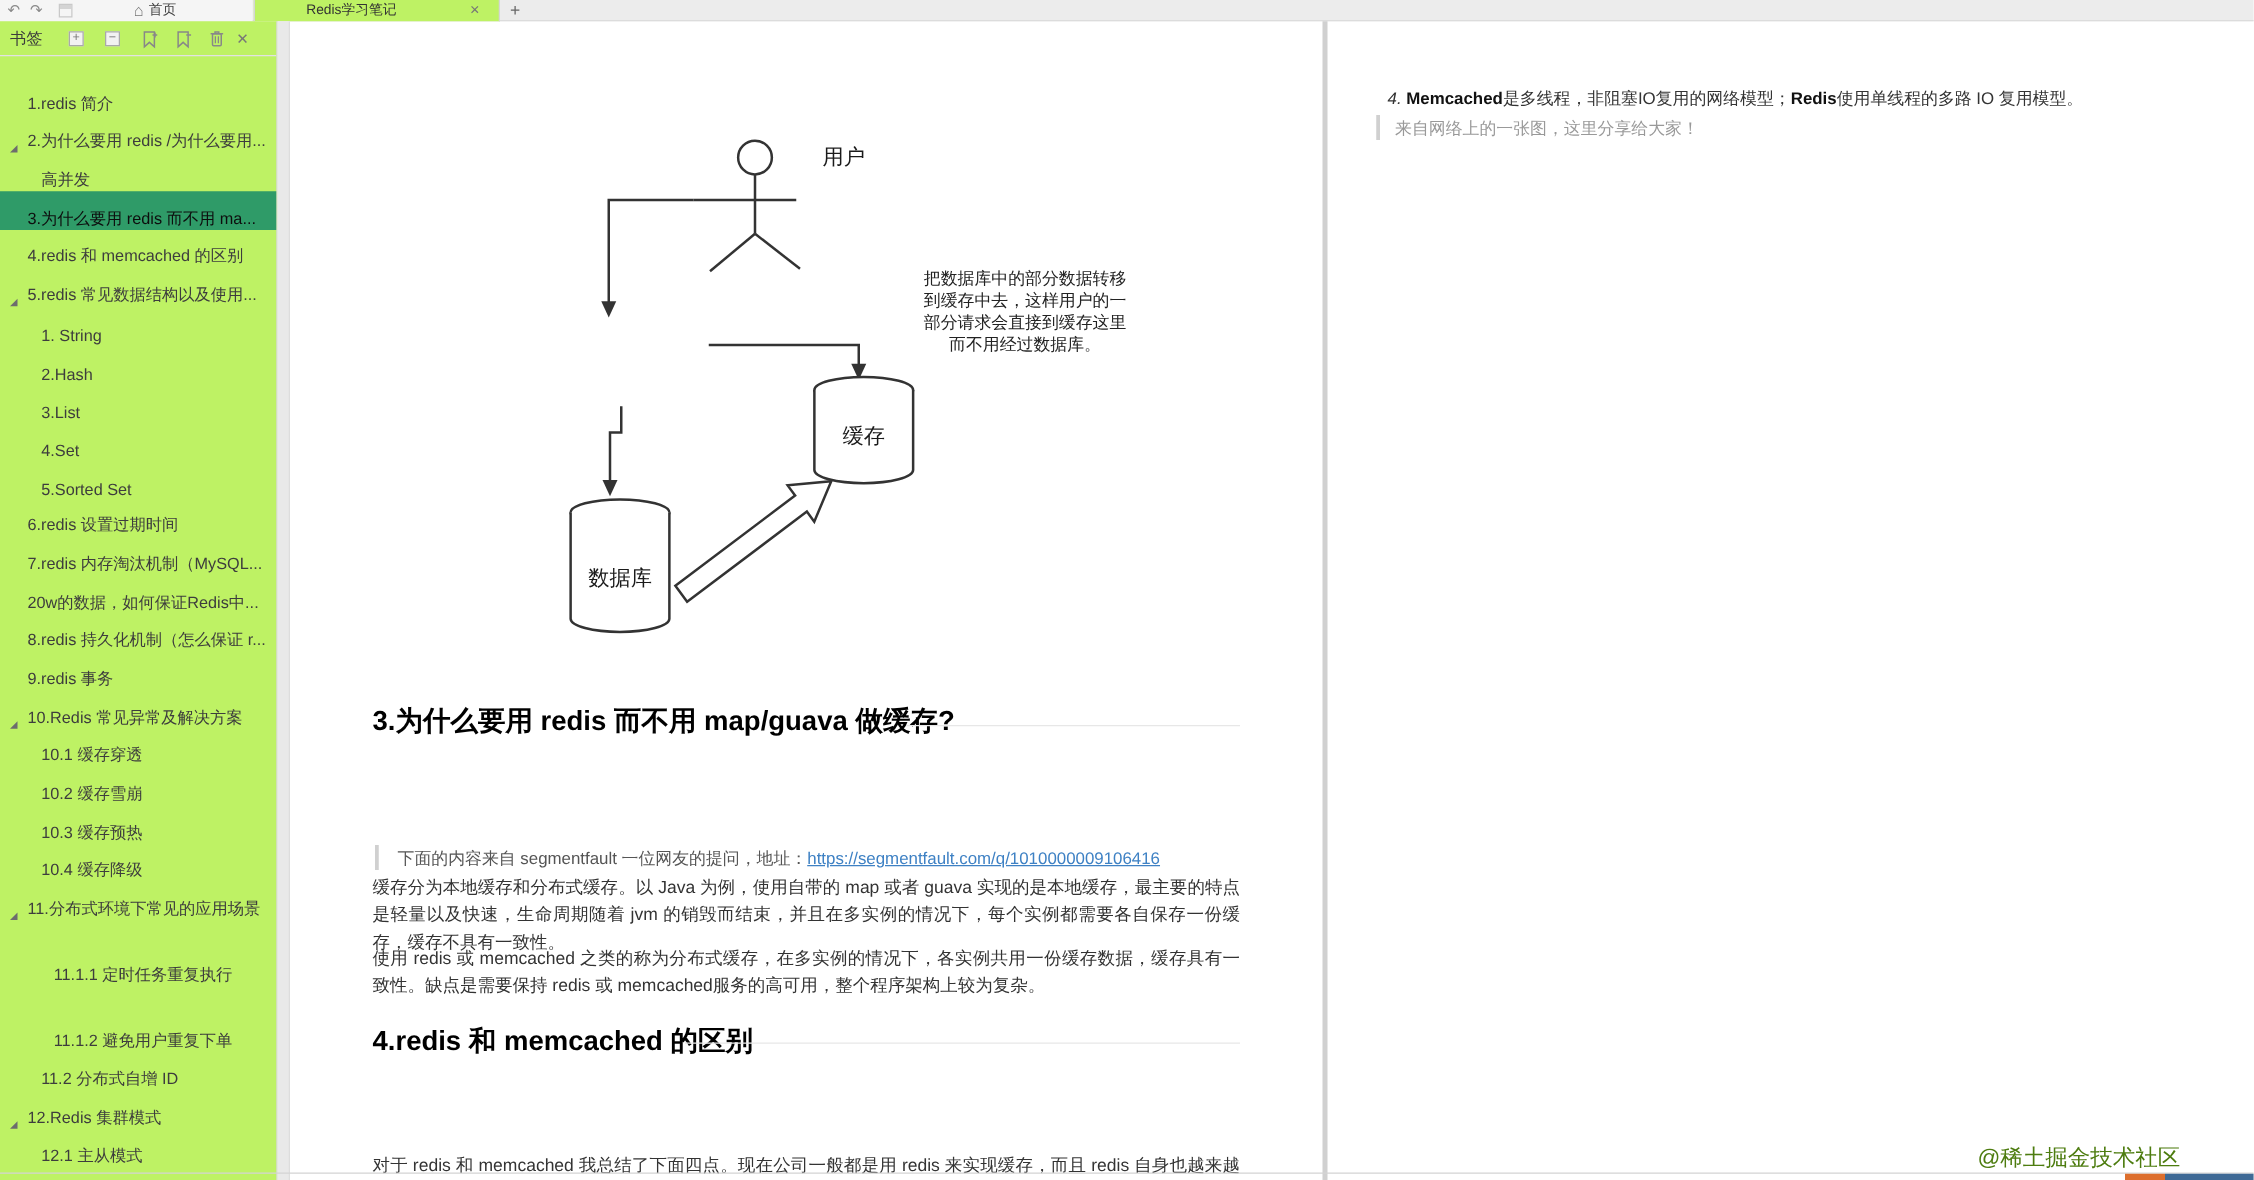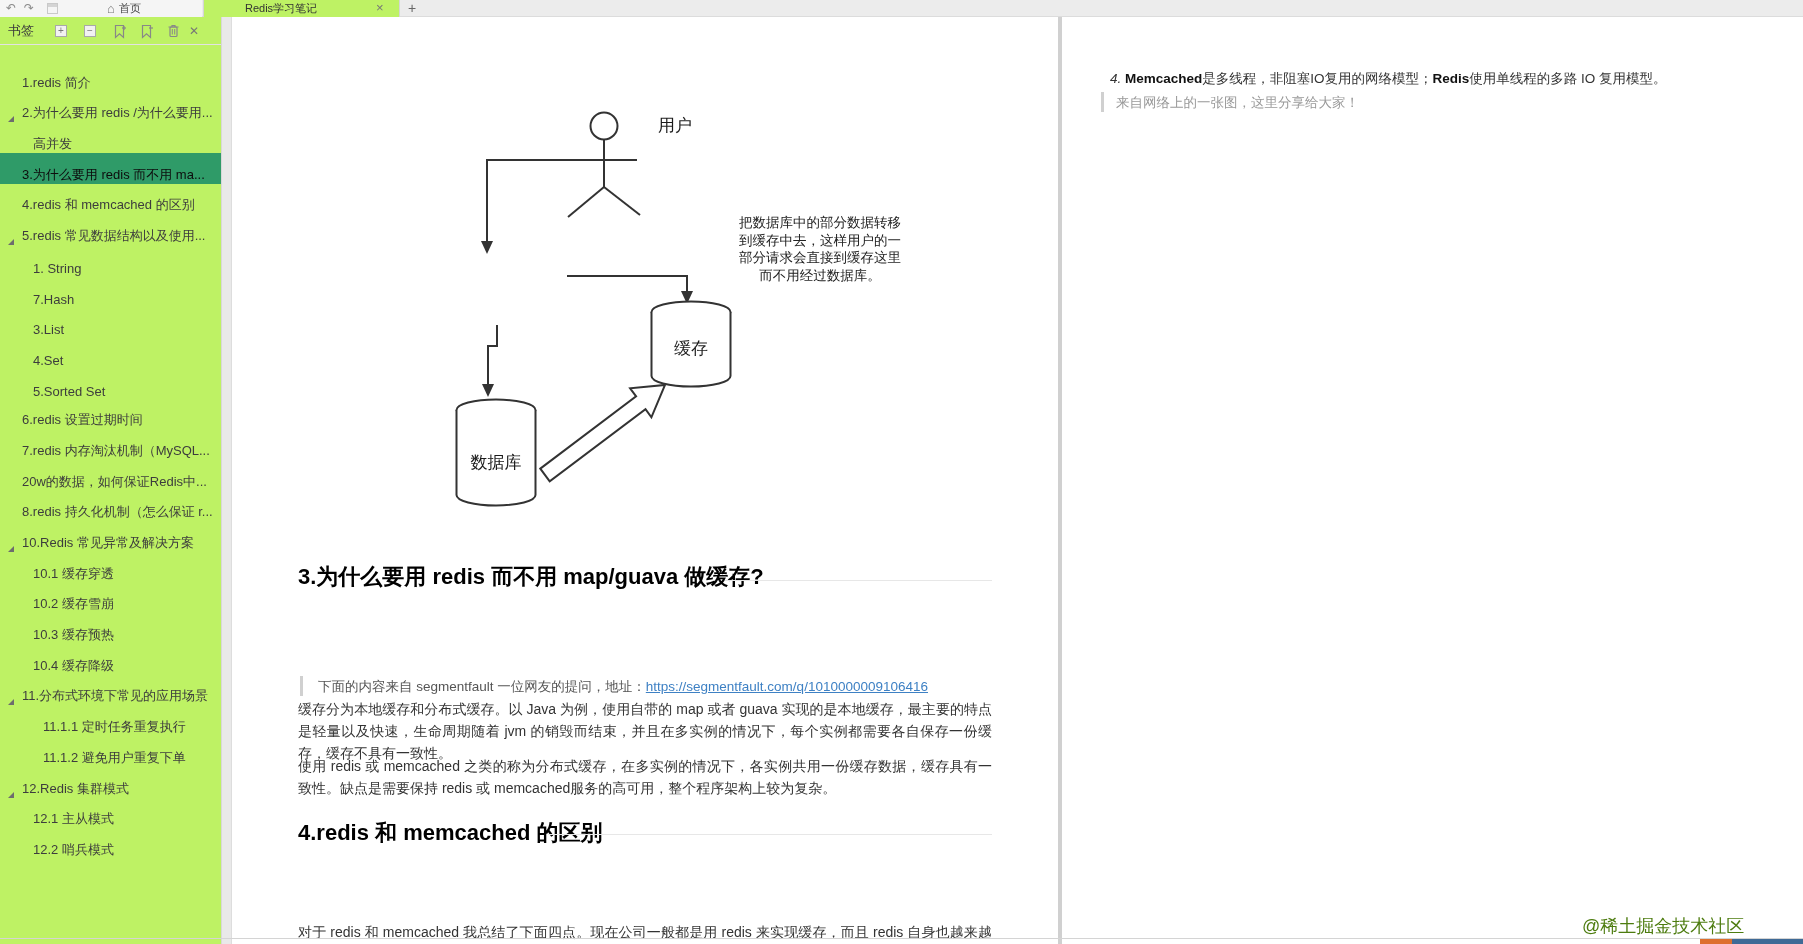--- a/index.html
+++ b/index.html
@@ -23,21 +23,21 @@
   .sb-gutter { position:absolute; left:222px; top:17px; width:10px; height:927px; background:#e9e9e9; border-right:1px solid #ddd; }
   .sb-header { position:absolute; left:0; top:0; width:222px; height:28px; border-bottom:1px solid #e2e2e2; }
   .sb-title { position:absolute; left:8px; top:0; height:28px; line-height:28px; font-size:13px; color:#3c3c3c; }
   .hicon { position:absolute; top:8px; color:#888; cursor:default; }
   .sqicon { width:12px; height:12px; border:1px solid #a9a9a9; font-size:10px; line-height:10px; text-align:center; color:#777; background:#f2f2f2; }
   .xicon { font-size:12px; line-height:12px; color:#777; top:8px; }
   .tree { position:absolute; left:0; top:44px; width:222px; }
   .tree-row { position:relative; display:flex; align-items:flex-end; height:30.7px; font-size:13px; color:#3d3d3d; white-space:nowrap; cursor:default; }
   .tree-row.lvl0 { padding-left:22px; }
   .tree-row.lvl1 { padding-left:33px; }
-  .tree-row.lvl2 { padding-left:43px; }
+  .tree-row.lvl2 { padding-left:43px;margin-top:22px; }
   .tree-row.selected { background:#2f9b68; color:#0d0d0d; }
   .tri { display:inline-block; width:0; height:0; border-bottom:6px solid #6d6d6d; border-left:6px solid transparent; margin-left:-14px; margin-right:8px; flex:none; }
 
   
   .page-sep { position:absolute; left:1058px; top:17px; width:4px; height:927px; background:#d0d0d0; }
 
   
   .diagram-svg { position:absolute; left:400px; top:80px; width:620px; height:450px; }
   .dg-label { position:absolute; color:#1a1a1a; font-size:17px; text-align:center; }
   .service-box { position:absolute; left:428px; top:253px; width:137px; height:70px; border:2px solid #333; display:flex; flex-direction:column; align-items:center; justify-content:center; font-size:16px; color:#1a1a1a; line-height:21px; background:#fff; }
@@ -130,21 +130,21 @@
           <span>4.redis 和 memcached 的区别</span>
         </div>
         <div class="tree-row lvl0">
           <span class="tri"></span>
           <span>5.redis 常见数据结构以及使用...</span>
         </div>
         <div class="tree-row lvl1">
           <span>1. String</span>
         </div>
         <div class="tree-row lvl1">
-          <span>7.Hash</span>
+          <span>2.Hash</span>
         </div>
         <div class="tree-row lvl1">
           <span>3.List</span>
         </div>
         <div class="tree-row lvl1">
           <span>4.Set</span>
         </div>
         <div class="tree-row lvl1">
           <span>5.Sorted Set</span>
         </div>
@@ -152,20 +152,23 @@
           <span>6.redis 设置过期时间</span>
         </div>
         <div class="tree-row lvl0">
           <span>7.redis 内存淘汰机制（MySQL...</span>
         </div>
         <div class="tree-row lvl0">
           <span>20w的数据，如何保证Redis中...</span>
         </div>
         <div class="tree-row lvl0">
           <span>8.redis 持久化机制（怎么保证 r...</span>
+        </div>
+        <div class="tree-row lvl0">
+          <span>9.redis 事务</span>
         </div>
         <div class="tree-row lvl0">
           <span class="tri"></span>
           <span>10.Redis 常见异常及解决方案</span>
         </div>
         <div class="tree-row lvl1">
           <span>10.1 缓存穿透</span>
         </div>
         <div class="tree-row lvl1">
           <span>10.2 缓存雪崩</span>
@@ -178,20 +181,23 @@
         </div>
         <div class="tree-row lvl0">
           <span class="tri"></span>
           <span>11.分布式环境下常见的应用场景</span>
         </div>
         <div class="tree-row lvl2">
           <span>11.1.1 定时任务重复执行</span>
         </div>
         <div class="tree-row lvl2">
           <span>11.1.2 避免用户重复下单</span>
+        </div>
+        <div class="tree-row lvl1">
+          <span>11.2 分布式自增 ID</span>
         </div>
         <div class="tree-row lvl0">
           <span class="tri"></span>
           <span>12.Redis 集群模式</span>
         </div>
         <div class="tree-row lvl1">
           <span>12.1 主从模式</span>
         </div>
         <div class="tree-row lvl1">
           <span>12.2 哨兵模式</span>

